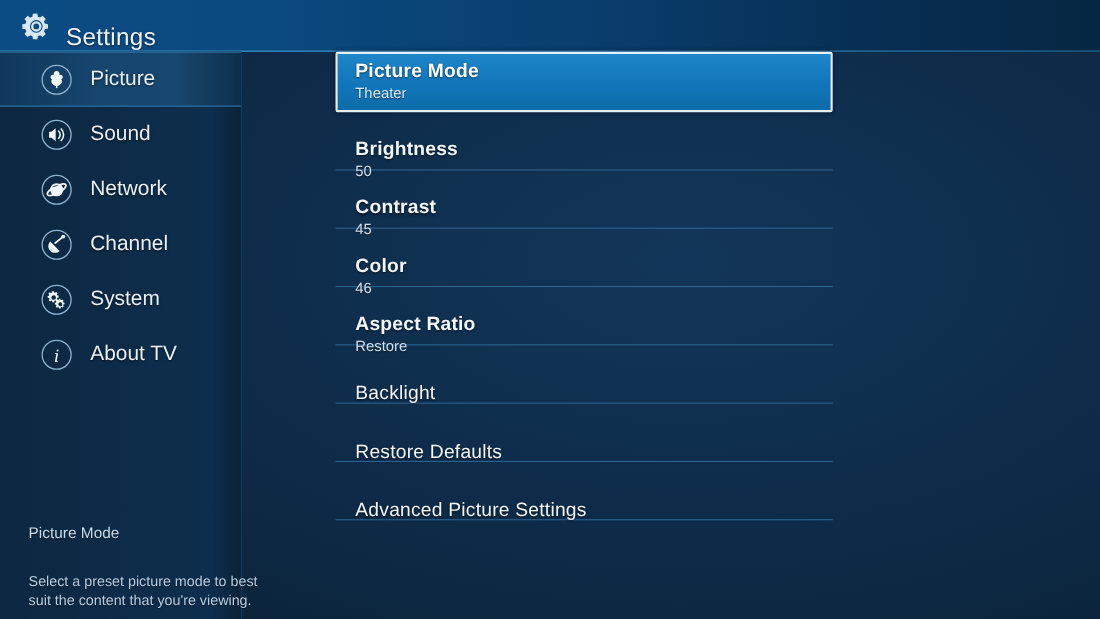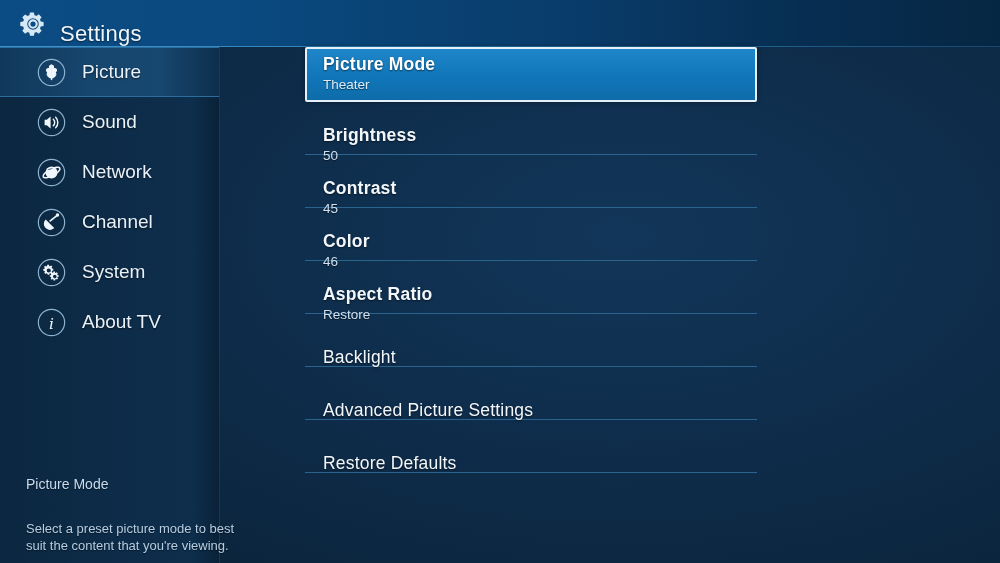--- a/index.html
+++ b/index.html
@@ -240,24 +240,24 @@
       <div class="row-title">Aspect Ratio</div>
       <div class="row-value">Restore</div>
     </div>
 
     <div class="row">
       <div class="row-title plain" style="margin-top: 10px;">Backlight</div>
 
     </div>
 
     <div class="row">
+      <div class="row-title plain" style="margin-top: 10px;">Restore Defaults</div>
+
+    </div>
+
+    <div class="row">
       <div class="row-title plain" style="margin-top: 10px;">Advanced Picture Settings</div>
 
     </div>
 
-    <div class="row">
-      <div class="row-title plain" style="margin-top: 10px;">Restore Defaults</div>
-
-    </div>
-
   </div>
 
 </div>
 
 </body></html>

